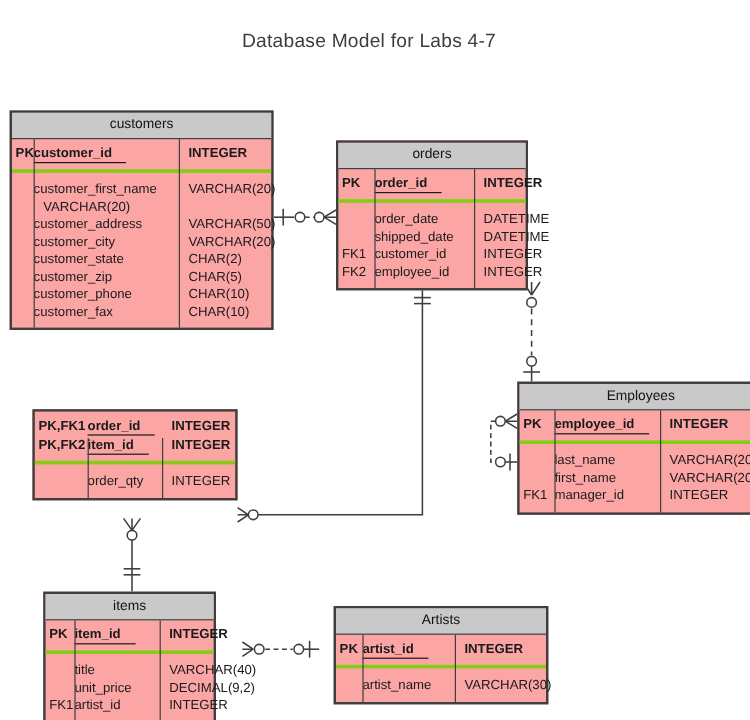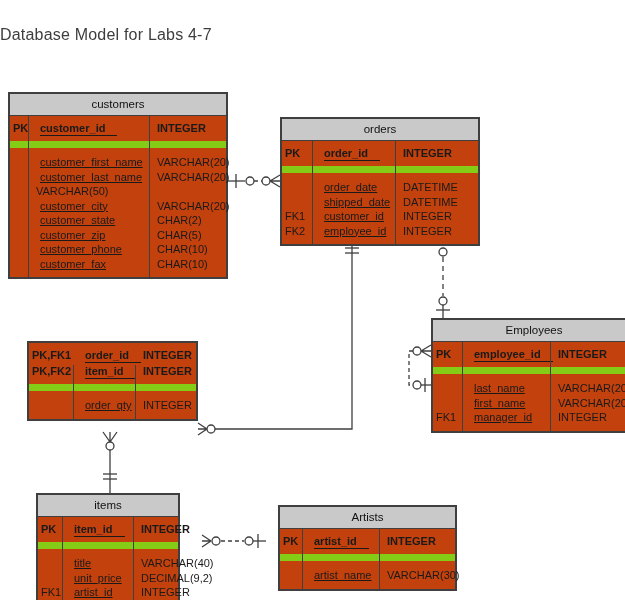--- a/index.html
+++ b/index.html
@@ -1,39 +1,39 @@
 <!DOCTYPE html>
 <html><head>
 <meta charset="utf-8">
 <style>
   html,body{margin:0;padding:0;background:#fff;}
   .canvas{
     position:relative;width:625px;height:600px;background:#fff;overflow:hidden;
     font-family:"Liberation Sans",sans-serif;color:#1a1a1a;
   }
   .title{
-    position:absolute;left:0;top:26px;width:615px;
+    position:absolute;left:0;top:26px;width:615px;text-align:center;
     font-size:16px;color:#3d3d3d;letter-spacing:.2px;
   }
   svg.wires{position:absolute;left:0;top:0;z-index:1;}
   .entity{
-    position:absolute;z-index:2;background:#c2410c;border:2px solid #3f3f3f;
+    position:absolute;z-index:2;background:#fca5a5;border:2px solid #3f3f3f;
     box-sizing:border-box;font-size:11px;
   }
   .ehead{
     height:21px;line-height:21px;text-align:center;background:#c9c9c9;
     border-bottom:1px solid #3f3f3f;font-size:11.5px;color:#111;
   }
   .esec{position:relative;}
-  .esec.pk{border-bottom:7px solid #84cc16;padding:4px 0 5px;font-weight:bold;}
+  .esec.pk{border-bottom:3px solid #84cc16;padding:4px 0 5px;font-weight:bold;}
   .esec.body{padding:7px 0 6px;}
   .row{display:flex;line-height:16px;white-space:nowrap;}
   .esec.body .row{line-height:14.5px;}
   .ck{width:var(--kw);box-sizing:border-box;padding-left:3px;flex:none;}
-  .cn{width:var(--nw);box-sizing:border-box;padding-left:12px;flex:none;text-decoration:underline;}
+  .cn{width:var(--nw);box-sizing:border-box;padding-left:0;flex:none;}
   .ct{flex:1;box-sizing:border-box;padding-left:8px;}
   .u{display:inline-block;border-bottom:1.2px solid #1a1a1a;padding-right:12px;line-height:13px;}
   .vline{position:absolute;top:22px;bottom:0;width:1px;background:#3f3f3f;z-index:3;}
   .v1{left:var(--kw);}
   .v2{left:calc(var(--kw) + var(--nw));}
 </style>
 </head>
 <body>
 
 <div class="canvas">
@@ -105,25 +105,25 @@
         </div>
       </div>
     <div class="esec body">
         <div class="row">
           <div class="ck"></div>
           <div class="cn">customer_first_name</div>
           <div class="ct">VARCHAR(20)</div>
         </div>
         <div class="row">
           <div class="ck"></div>
-          <div class="cn">customer_last_name</div>
-          <div class="ct">VARCHAR(20)</div>
-        </div>
-        <div class="row">
-          <div class="ck"></div>
+          <div class="ct">VARCHAR(20)</div>
+        </div>
+        <div class="row">
+          <div class="ck"></div>
+          <div class="cn">customer_address</div>
           <div class="ct">VARCHAR(50)</div>
         </div>
         <div class="row">
           <div class="ck"></div>
           <div class="cn">customer_city</div>
           <div class="ct">VARCHAR(20)</div>
         </div>
         <div class="row">
           <div class="ck"></div>
           <div class="cn">customer_state</div>
@@ -142,21 +142,21 @@
         <div class="row">
           <div class="ck"></div>
           <div class="cn">customer_fax</div>
           <div class="ct">CHAR(10)</div>
         </div>
       </div>
     <i class="vline v1"></i>
     <i class="vline v2"></i>
   </div>
 
-  <div class="entity" style="left:280px;top:117px;width:200px;--kw:30px;--nw:83px;">
+  <div class="entity" style="left:280px;top:117px;width:160px;--kw:30px;--nw:83px;">
     <div class="ehead">orders</div>
     <div class="esec pk">
         <div class="row">
           <div class="ck">PK</div>
           <div class="cn"><span class="u">order_id</span></div>
           <div class="ct">INTEGER</div>
         </div>
       </div>
     <div class="esec body">
         <div class="row">

